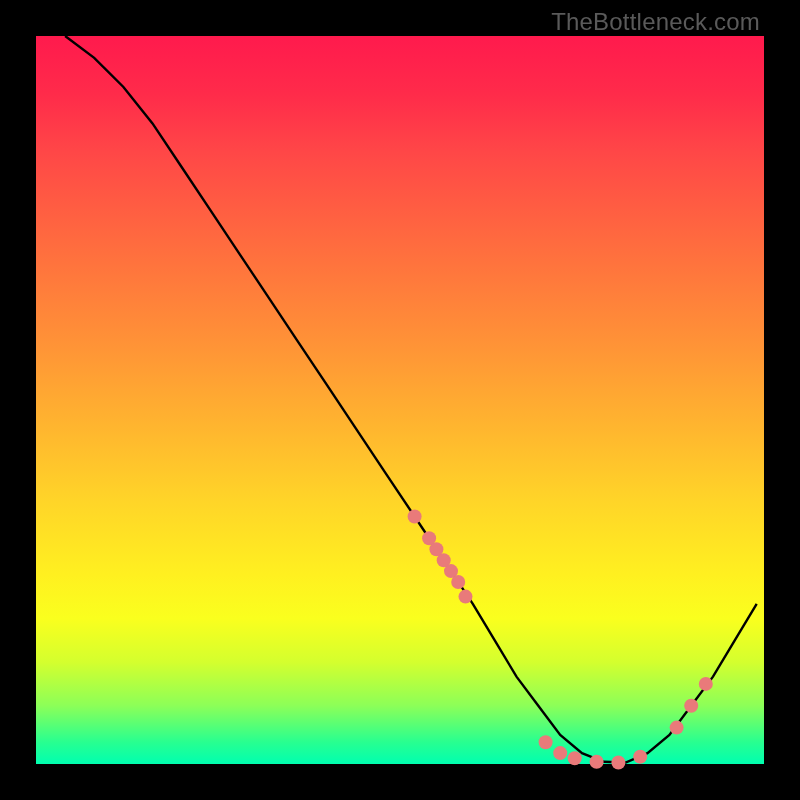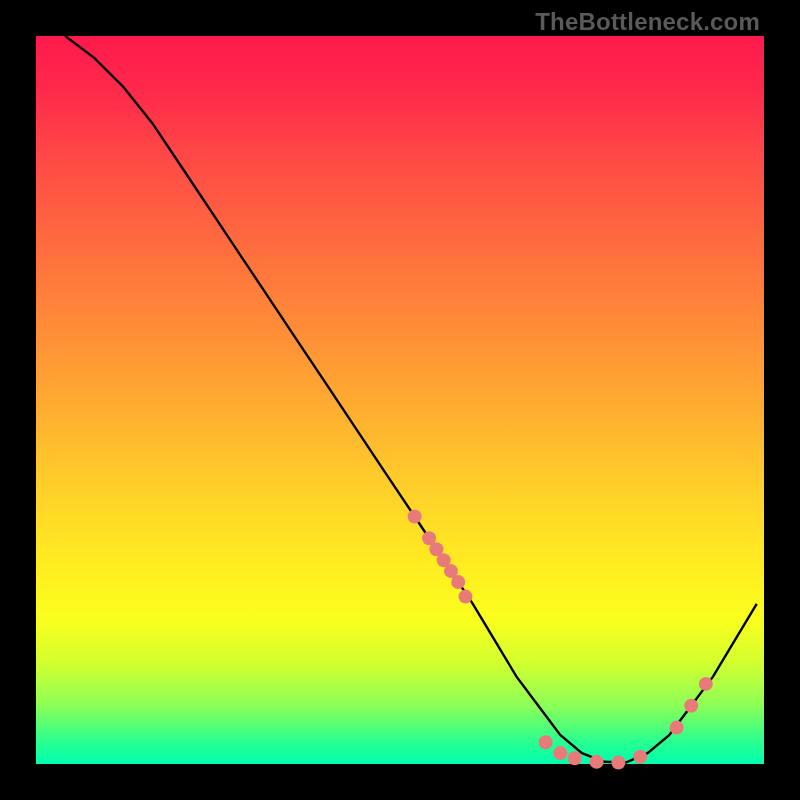--- a/index.html
+++ b/index.html
@@ -32,21 +32,21 @@
       #28ff90 97%,
       #00ffb0 100%
     );
   }
   .watermark {
     position: absolute;
     top: 8px;
     right: 40px;
     color: #5a5a5a;
     font-size: 24px;
-    font-weight: 700;
+    font-weight: 400;
     letter-spacing: 0.2px;
   }
   svg.plot {
     position: absolute;
     left: 0;
     top: 0;
     width: 728px;
     height: 728px;
     overflow: visible;
   }

